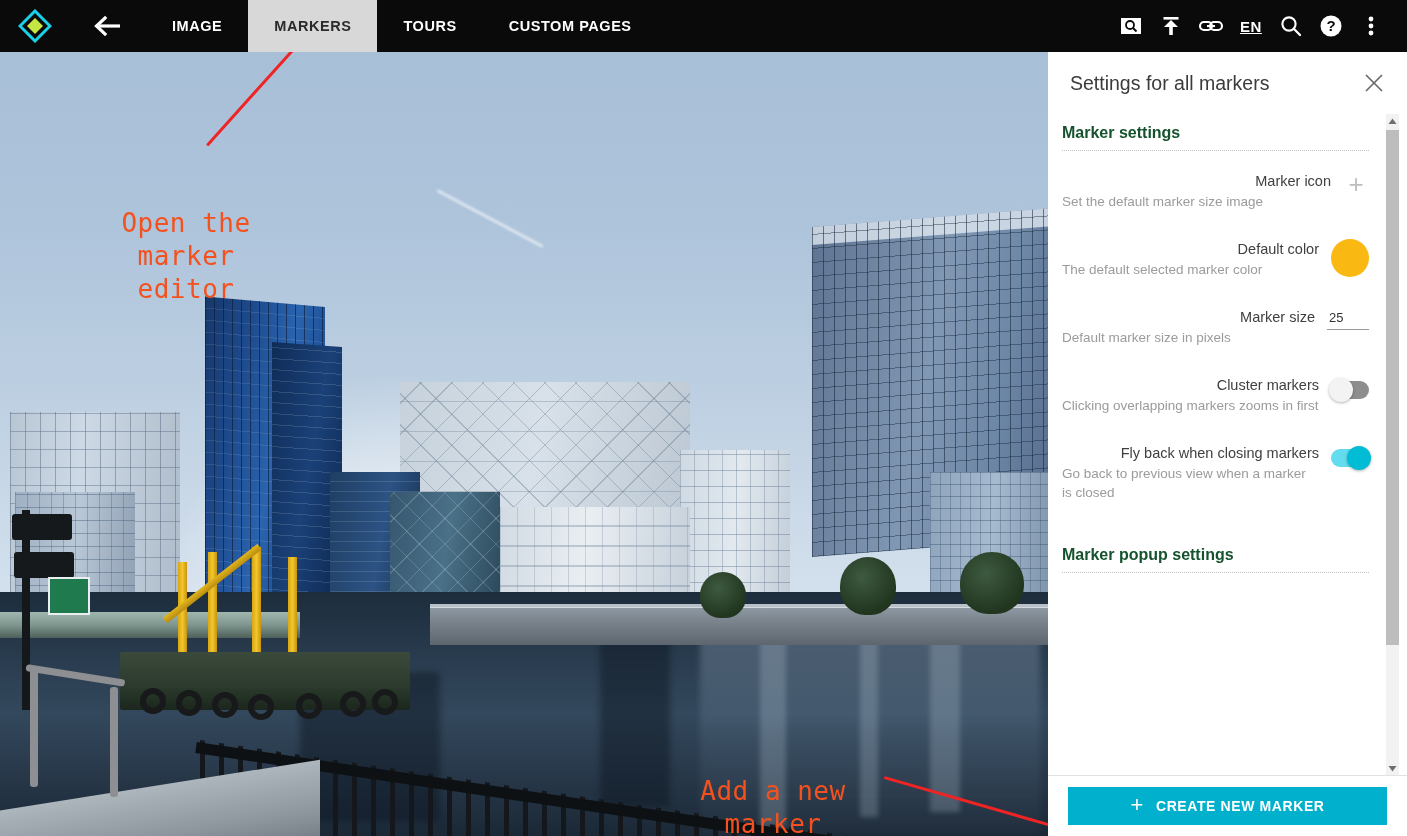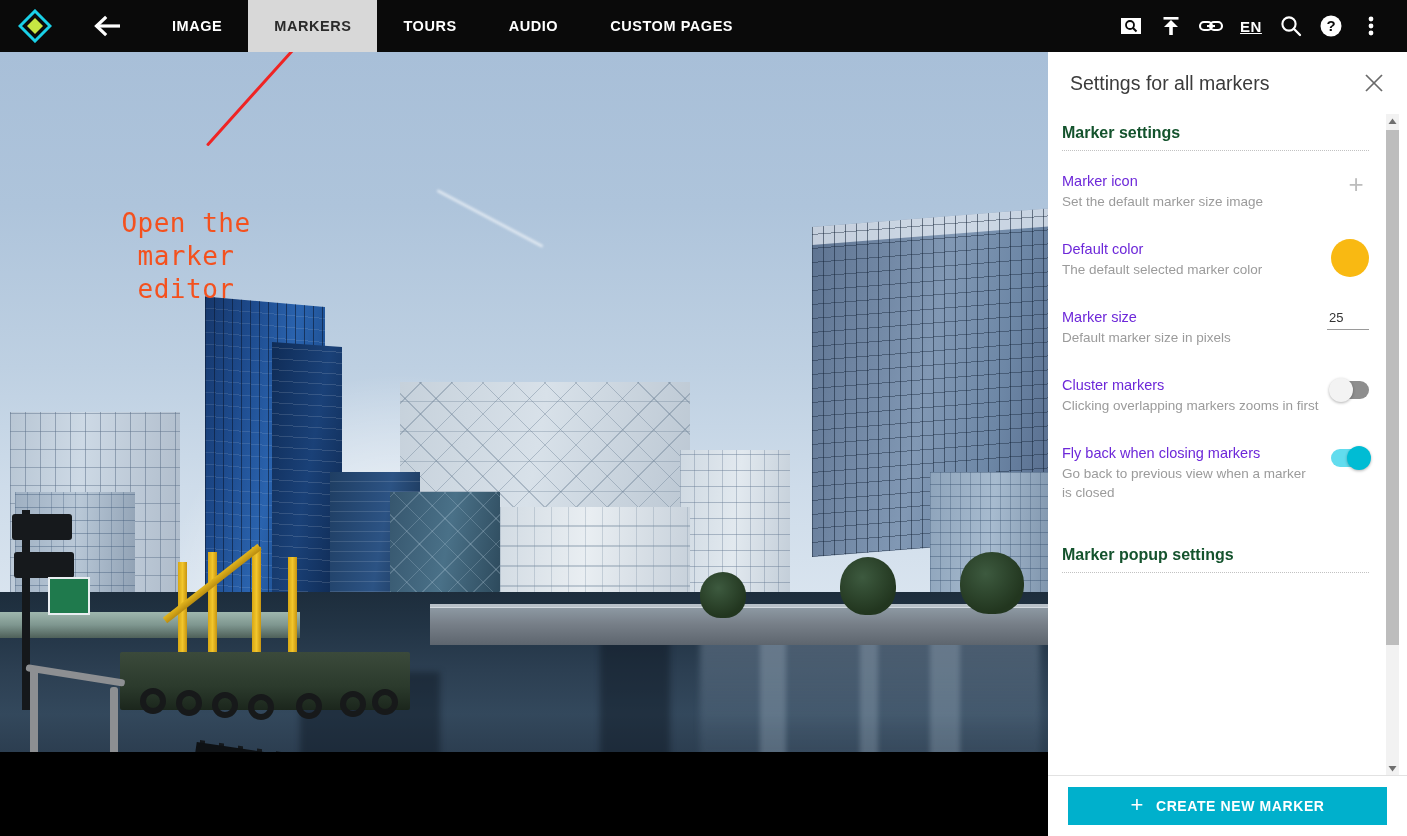--- a/index.html
+++ b/index.html
@@ -45,21 +45,21 @@
   .nav-icon {
     width: 40px; height: 52px;
     display: flex; align-items: center; justify-content: center;
     color: #fff; cursor: pointer; text-decoration: underline;
   }
   .lang-text { font-size: 15px; font-weight: bold; letter-spacing: .5px; color:#fff; }
 
   
   .viewport {
     position: absolute; left: 0; top: 52px;
-    width: 1048px; height: 700px;
+    width: 1048px; height: 784px;
     overflow: hidden;
     background: #9fb4cf;
   }
   .photo { position: absolute; inset: 0; }
 
   
   .sky {
     position: absolute; left: 0; top: 0; width: 100%; height: 100%;
     background:
       radial-gradient(circle 330px at 400px 560px, rgba(255,255,255,.95) 0%, rgba(255,255,255,.5) 35%, rgba(255,255,255,0) 72%),
@@ -323,21 +323,21 @@
   .dotted {
     border-bottom: 1px dotted #c2c2c2; height: 1px; margin-bottom: 4px;
   }
 
   .row {
     display: flex; align-items: flex-start;
     padding: 16px 0 12px 0;
     min-height: 54px;
   }
   .row-text { flex: 1 1 auto; padding-right: 12px; }
-  .row-label { font-size: 14.5px; color: #6d28d9; line-height: 20px; }
+  .row-label { font-size: 14.5px; color: #404040; line-height: 20px; text-align: right; }
   .row-desc  { font-size: 13.5px; color: #9b9b9b; line-height: 19px; margin-top: 1px; }
   .row-ctrl  { flex: 0 0 auto; display: flex; align-items: center; min-height: 26px; }
 
   .plus-btn {
     width: 26px; height: 26px; color: #bdbdbd; cursor: pointer;
     display: flex; align-items: center; justify-content: center;
     font-size: 26px; line-height: 1; font-weight: 300;
   }
   .color-dot {
     width: 38px; height: 38px; border-radius: 50%; cursor: pointer;
@@ -420,23 +420,20 @@
 
     <div class="nav-tabs">
       <div class="nav-tab">
           <span>IMAGE</span>
         </div>
       <div class="nav-tab active">
           <span>MARKERS</span>
         </div>
       <div class="nav-tab">
           <span>TOURS</span>
-        </div>
-      <div class="nav-tab">
-          <span>AUDIO</span>
         </div>
       <div class="nav-tab">
           <span>CUSTOM PAGES</span>
         </div>
     </div>
 
     <div class="nav-spacer"></div>
 
     <div class="nav-icons">
 

